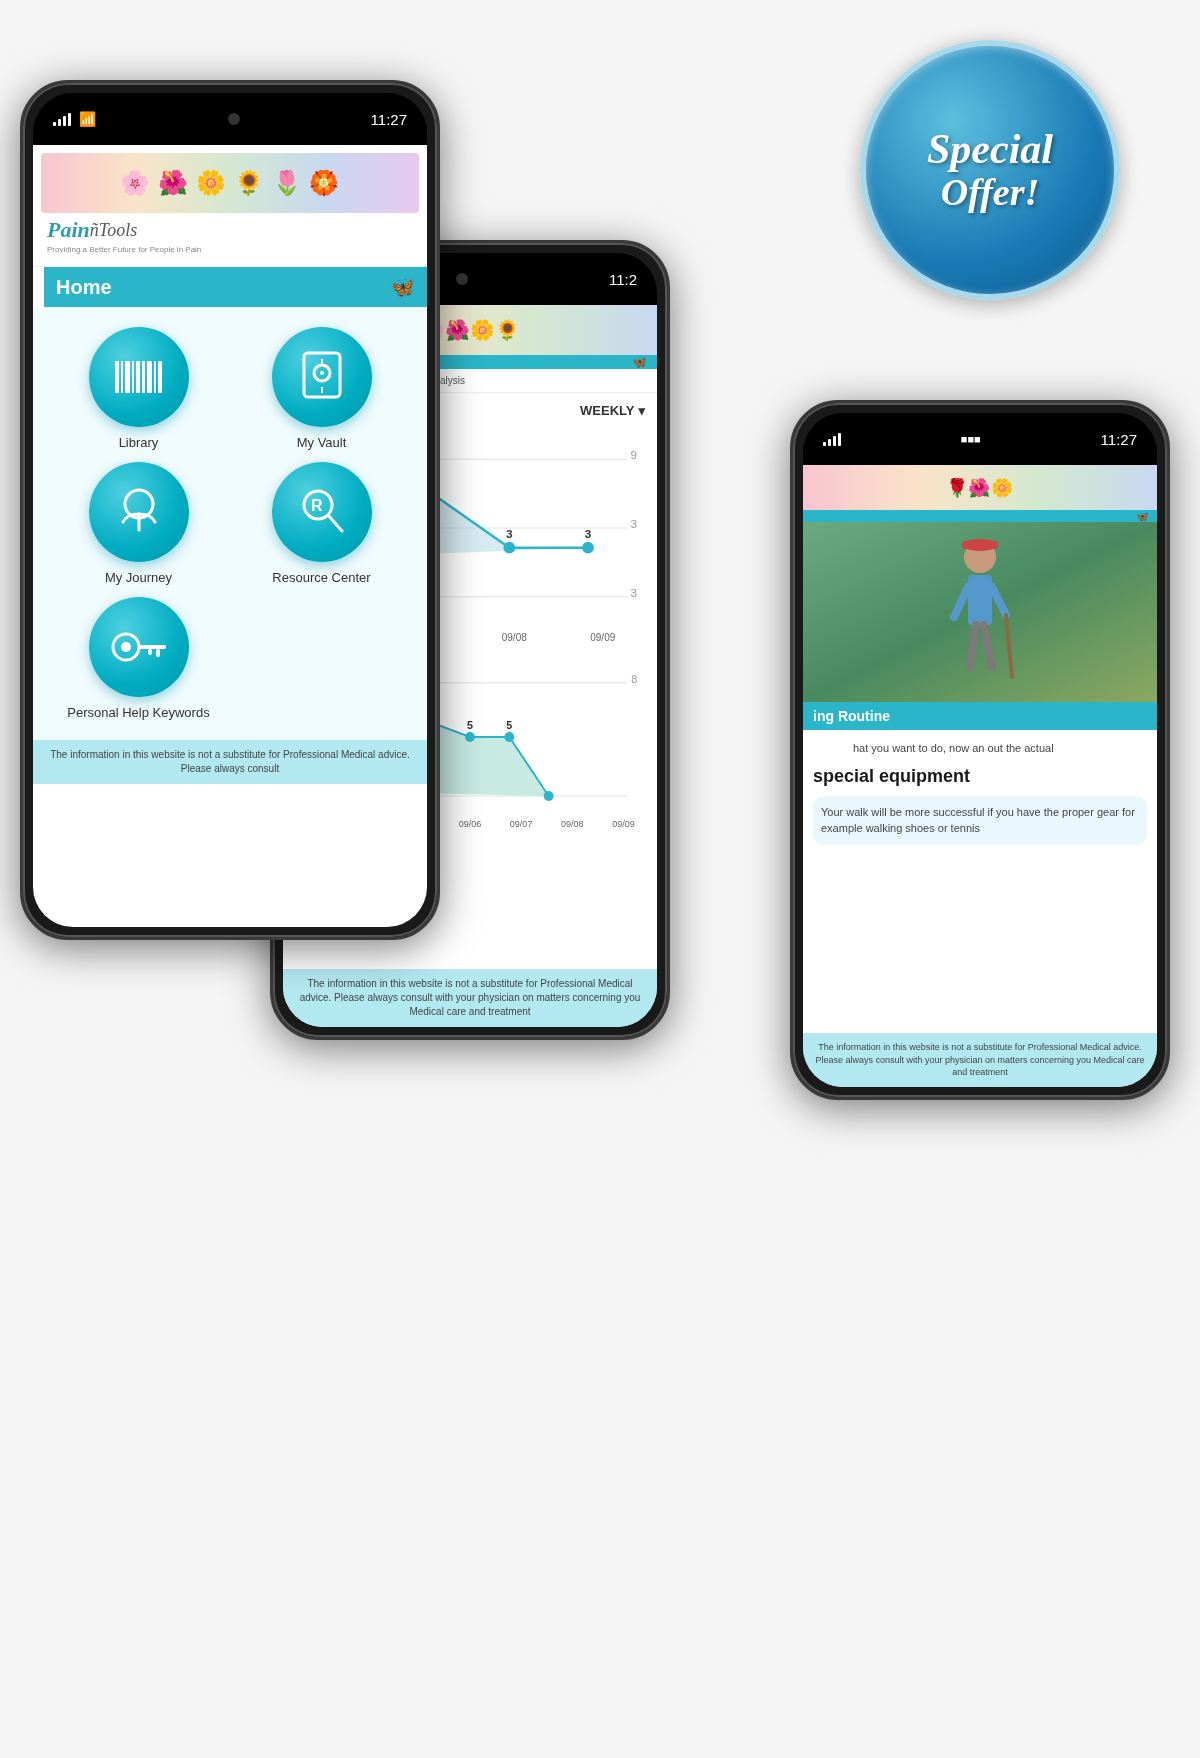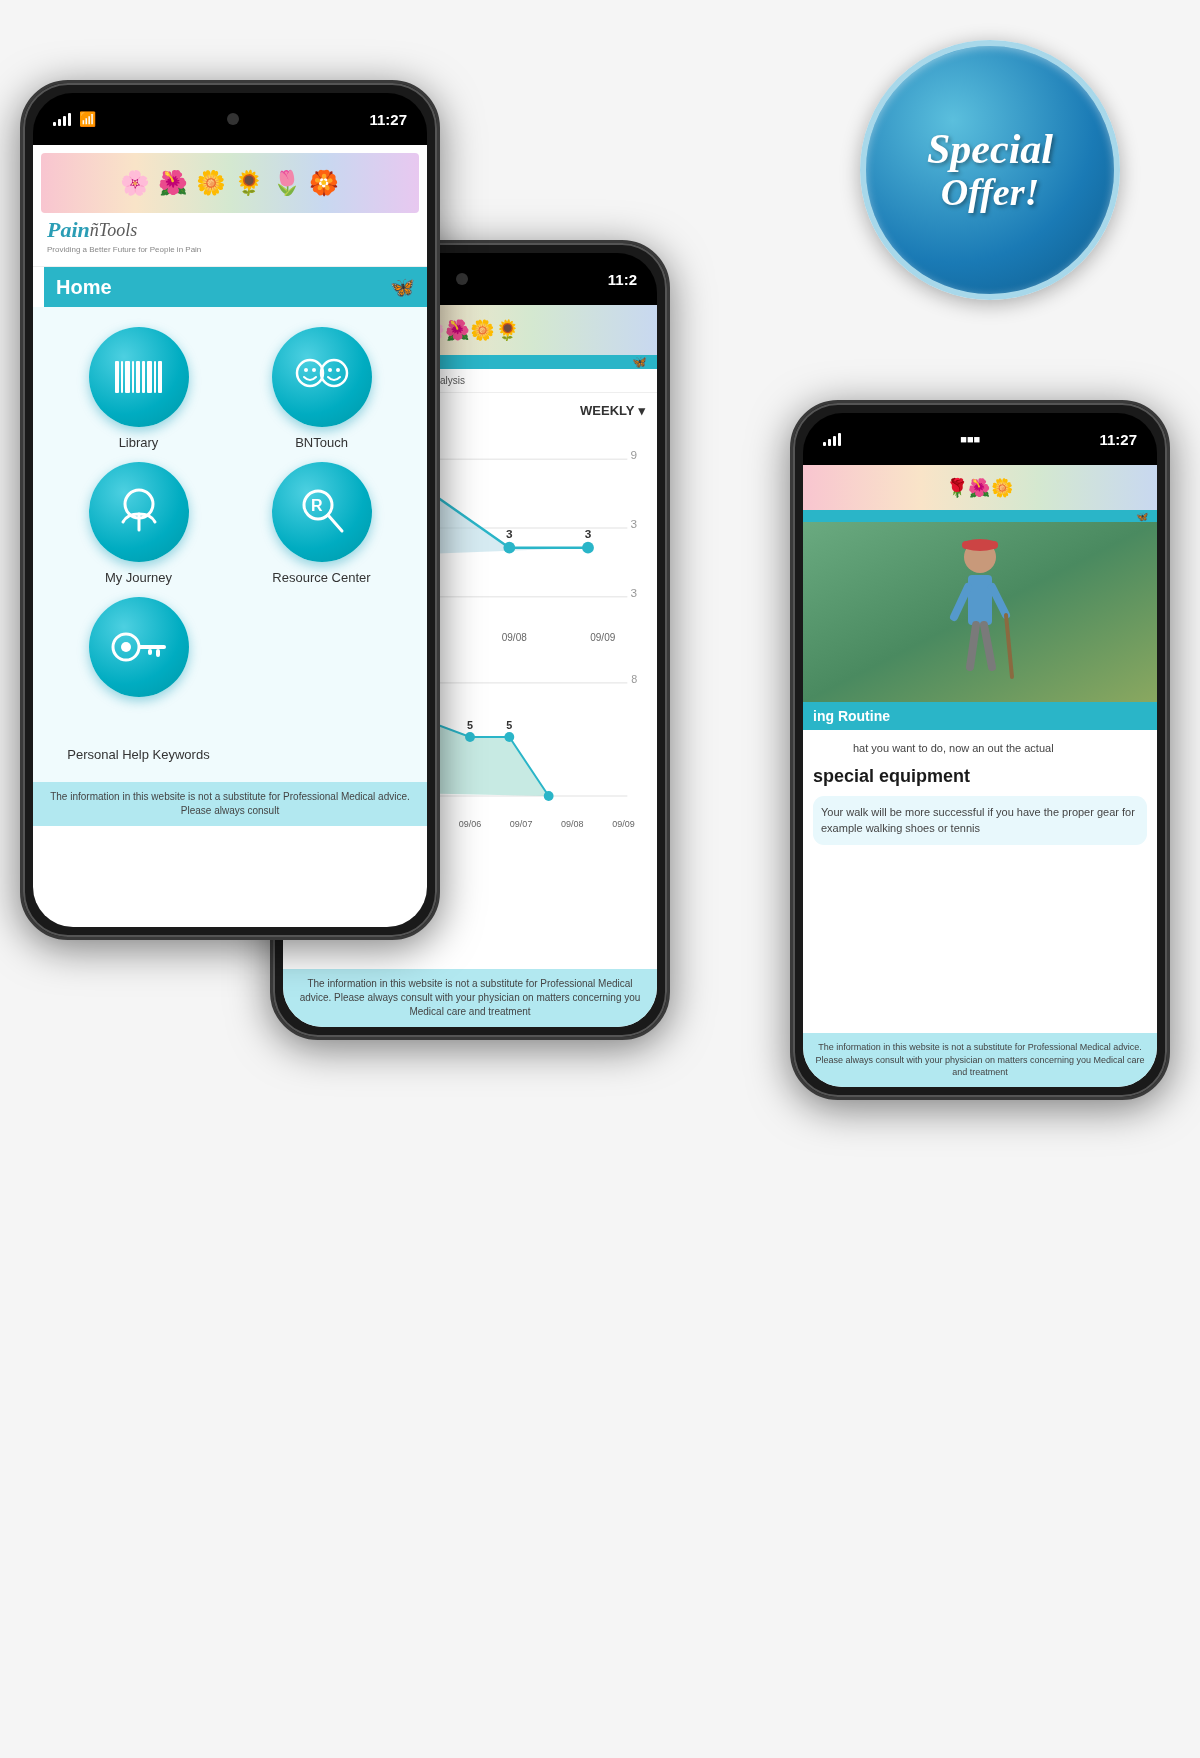--- a/index.html
+++ b/index.html
@@ -132,21 +132,21 @@
     }
 
     .status-bar .signal {
       display: flex;
       align-items: center;
       gap: 4px;
     }
 
     .status-bar .time {
       font-size: 15px;
-      font-weight: 700;
+      font-weight: 400;
     }
 
     
     .signal-bars {
       display: flex;
       align-items: flex-end;
       gap: 2px;
       height: 14px;
     }
 
@@ -462,38 +462,33 @@
                   <div class="bar" style="width:4px;height:32px;"></div>
                   <div class="bar" style="width:3px;height:32px;"></div>
                   <div class="bar" style="width:5px;height:32px;"></div>
                   <div class="bar" style="width:2px;height:32px;"></div>
                   <div class="bar" style="width:4px;height:32px;"></div>
                 </div>
               </div>
               <span class="app-icon-label">Library</span>
             </div>
 
-
             <div class="app-icon-item">
               <div class="app-icon-circle">
-                <svg width="56" height="40" viewBox="0 0 56 40">
-
-                  <circle cx="16" cy="16" r="13" stroke="white" stroke-width="2.5" fill="none"></circle>
-                  <circle cx="12" cy="13" r="2" fill="white"></circle>
-                  <circle cx="20" cy="13" r="2" fill="white"></circle>
-                  <path d="M10 20 Q16 26 22 20" stroke="white" stroke-width="2" fill="none" stroke-linecap="round"></path>
-
-                  <circle cx="40" cy="16" r="13" stroke="white" stroke-width="2.5" fill="none"></circle>
-                  <circle cx="36" cy="13" r="2" fill="white"></circle>
-                  <circle cx="44" cy="13" r="2" fill="white"></circle>
-                  <path d="M34 20 Q40 26 46 20" stroke="white" stroke-width="2" fill="none" stroke-linecap="round"></path>
+                <svg width="48" height="52" viewBox="0 0 48 52">
+                  <rect x="6" y="2" width="36" height="44" rx="4" ry="4" stroke="white" stroke-width="3" fill="none"></rect>
+                  <circle cx="24" cy="22" r="8" stroke="white" stroke-width="3" fill="none"></circle>
+                  <circle cx="24" cy="22" r="2" fill="white"></circle>
+                  <line x1="24" y1="8" x2="24" y2="14" stroke="white" stroke-width="2"></line>
+                  <line x1="24" y1="36" x2="24" y2="42" stroke="white" stroke-width="2"></line>
                 </svg>
               </div>
-              <span class="app-icon-label">BNTouch</span>
-            </div>
+              <span class="app-icon-label">My Vault</span>
+            </div>
+
 
             <div class="app-icon-item">
               <div class="app-icon-circle">
                 <svg width="52" height="52" viewBox="0 0 52 52">
                   <circle cx="26" cy="18" r="14" stroke="white" stroke-width="3" fill="none"></circle>
                   <path d="M10 36 Q14 28 26 28 Q38 28 42 36" stroke="white" stroke-width="3" fill="none" stroke-linecap="round"></path>
                   <line x1="26" y1="28" x2="26" y2="44" stroke="white" stroke-width="3" stroke-linecap="round"></line>
                 </svg>
               </div>
               <span class="app-icon-label">My Journey</span>
@@ -513,21 +508,21 @@
             <div class="app-icon-item">
               <div class="app-icon-circle">
                 <svg width="58" height="40" viewBox="0 0 58 40">
                   <circle cx="16" cy="20" r="13" stroke="white" stroke-width="3" fill="none"></circle>
                   <circle cx="16" cy="20" r="5" fill="white"></circle>
                   <rect x="28" y="18" width="28" height="4" rx="2" fill="white"></rect>
                   <rect x="46" y="22" width="4" height="8" rx="2" fill="white"></rect>
                   <rect x="38" y="22" width="4" height="6" rx="2" fill="white"></rect>
                 </svg>
               </div>
-              <span class="app-icon-label" style="text-align:center;margin-top:42px;">Personal Help Keywords</span>
+              <span class="app-icon-label" style="text-align:center;">Personal Help Keywords</span>
             </div>
 
           </div>
 
           <div class="footer-disclaimer">
             <span>The information in this website is not a substitute for Professional Medical advice. Please always consult</span>
           </div>
         </div>
       </div>
     </div>

